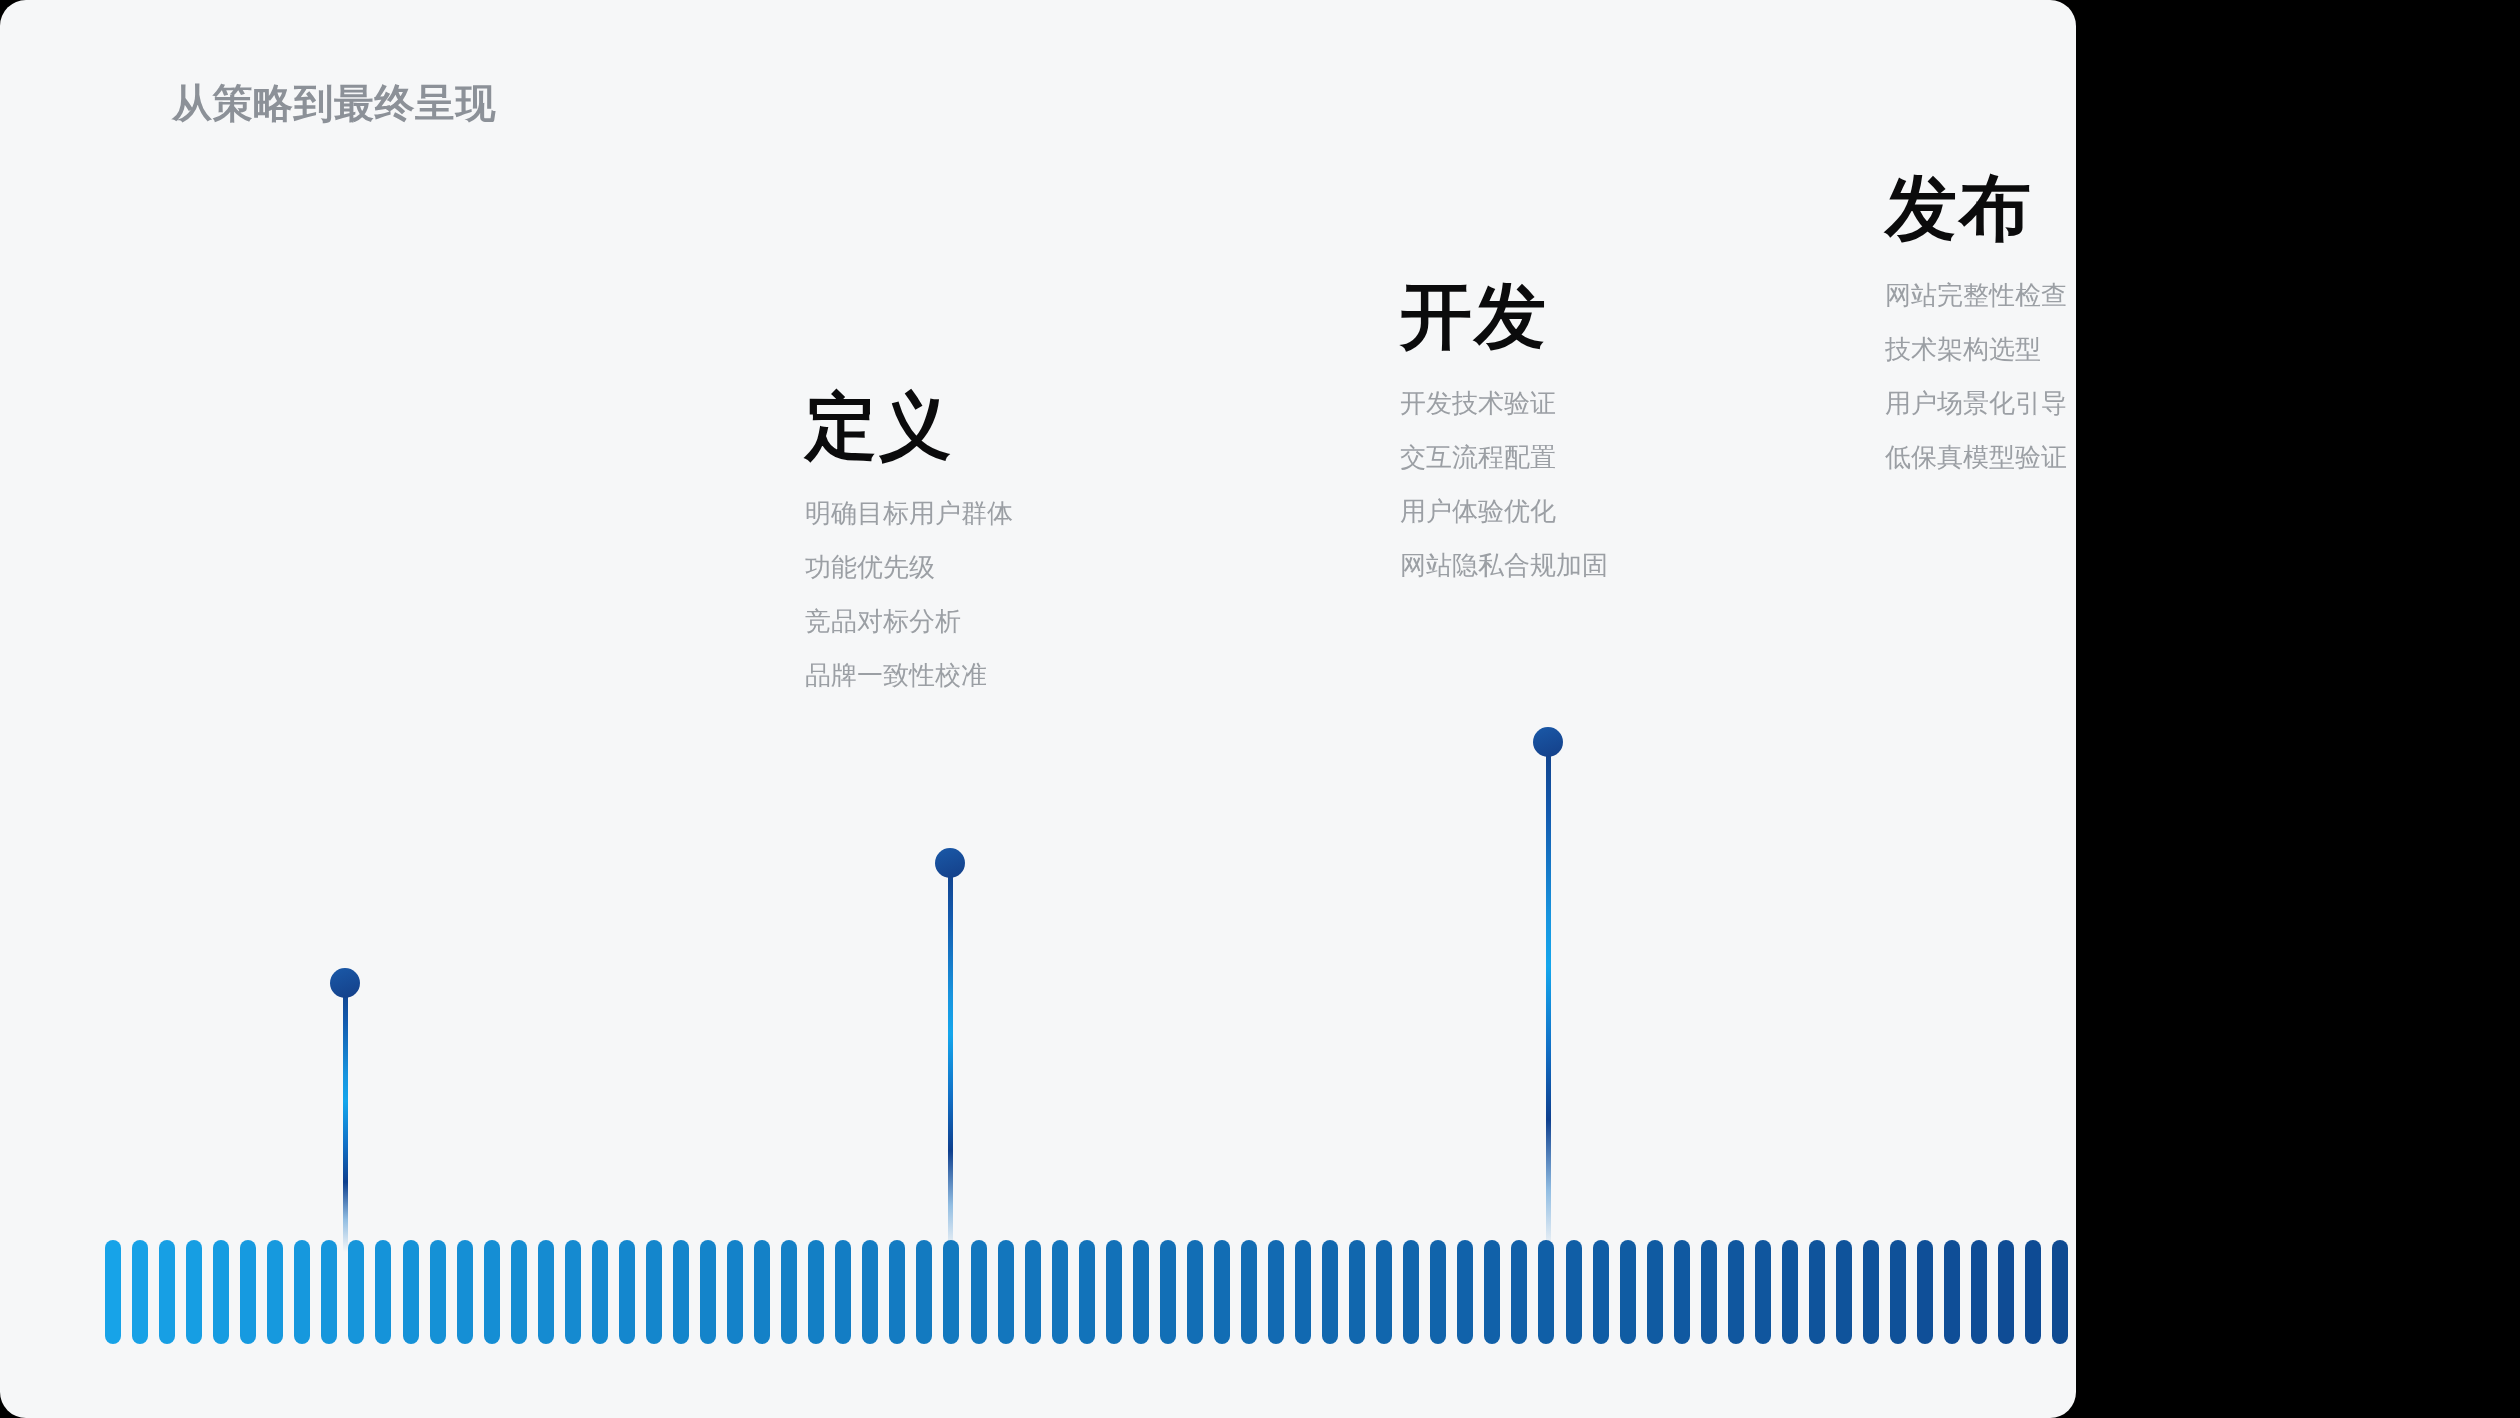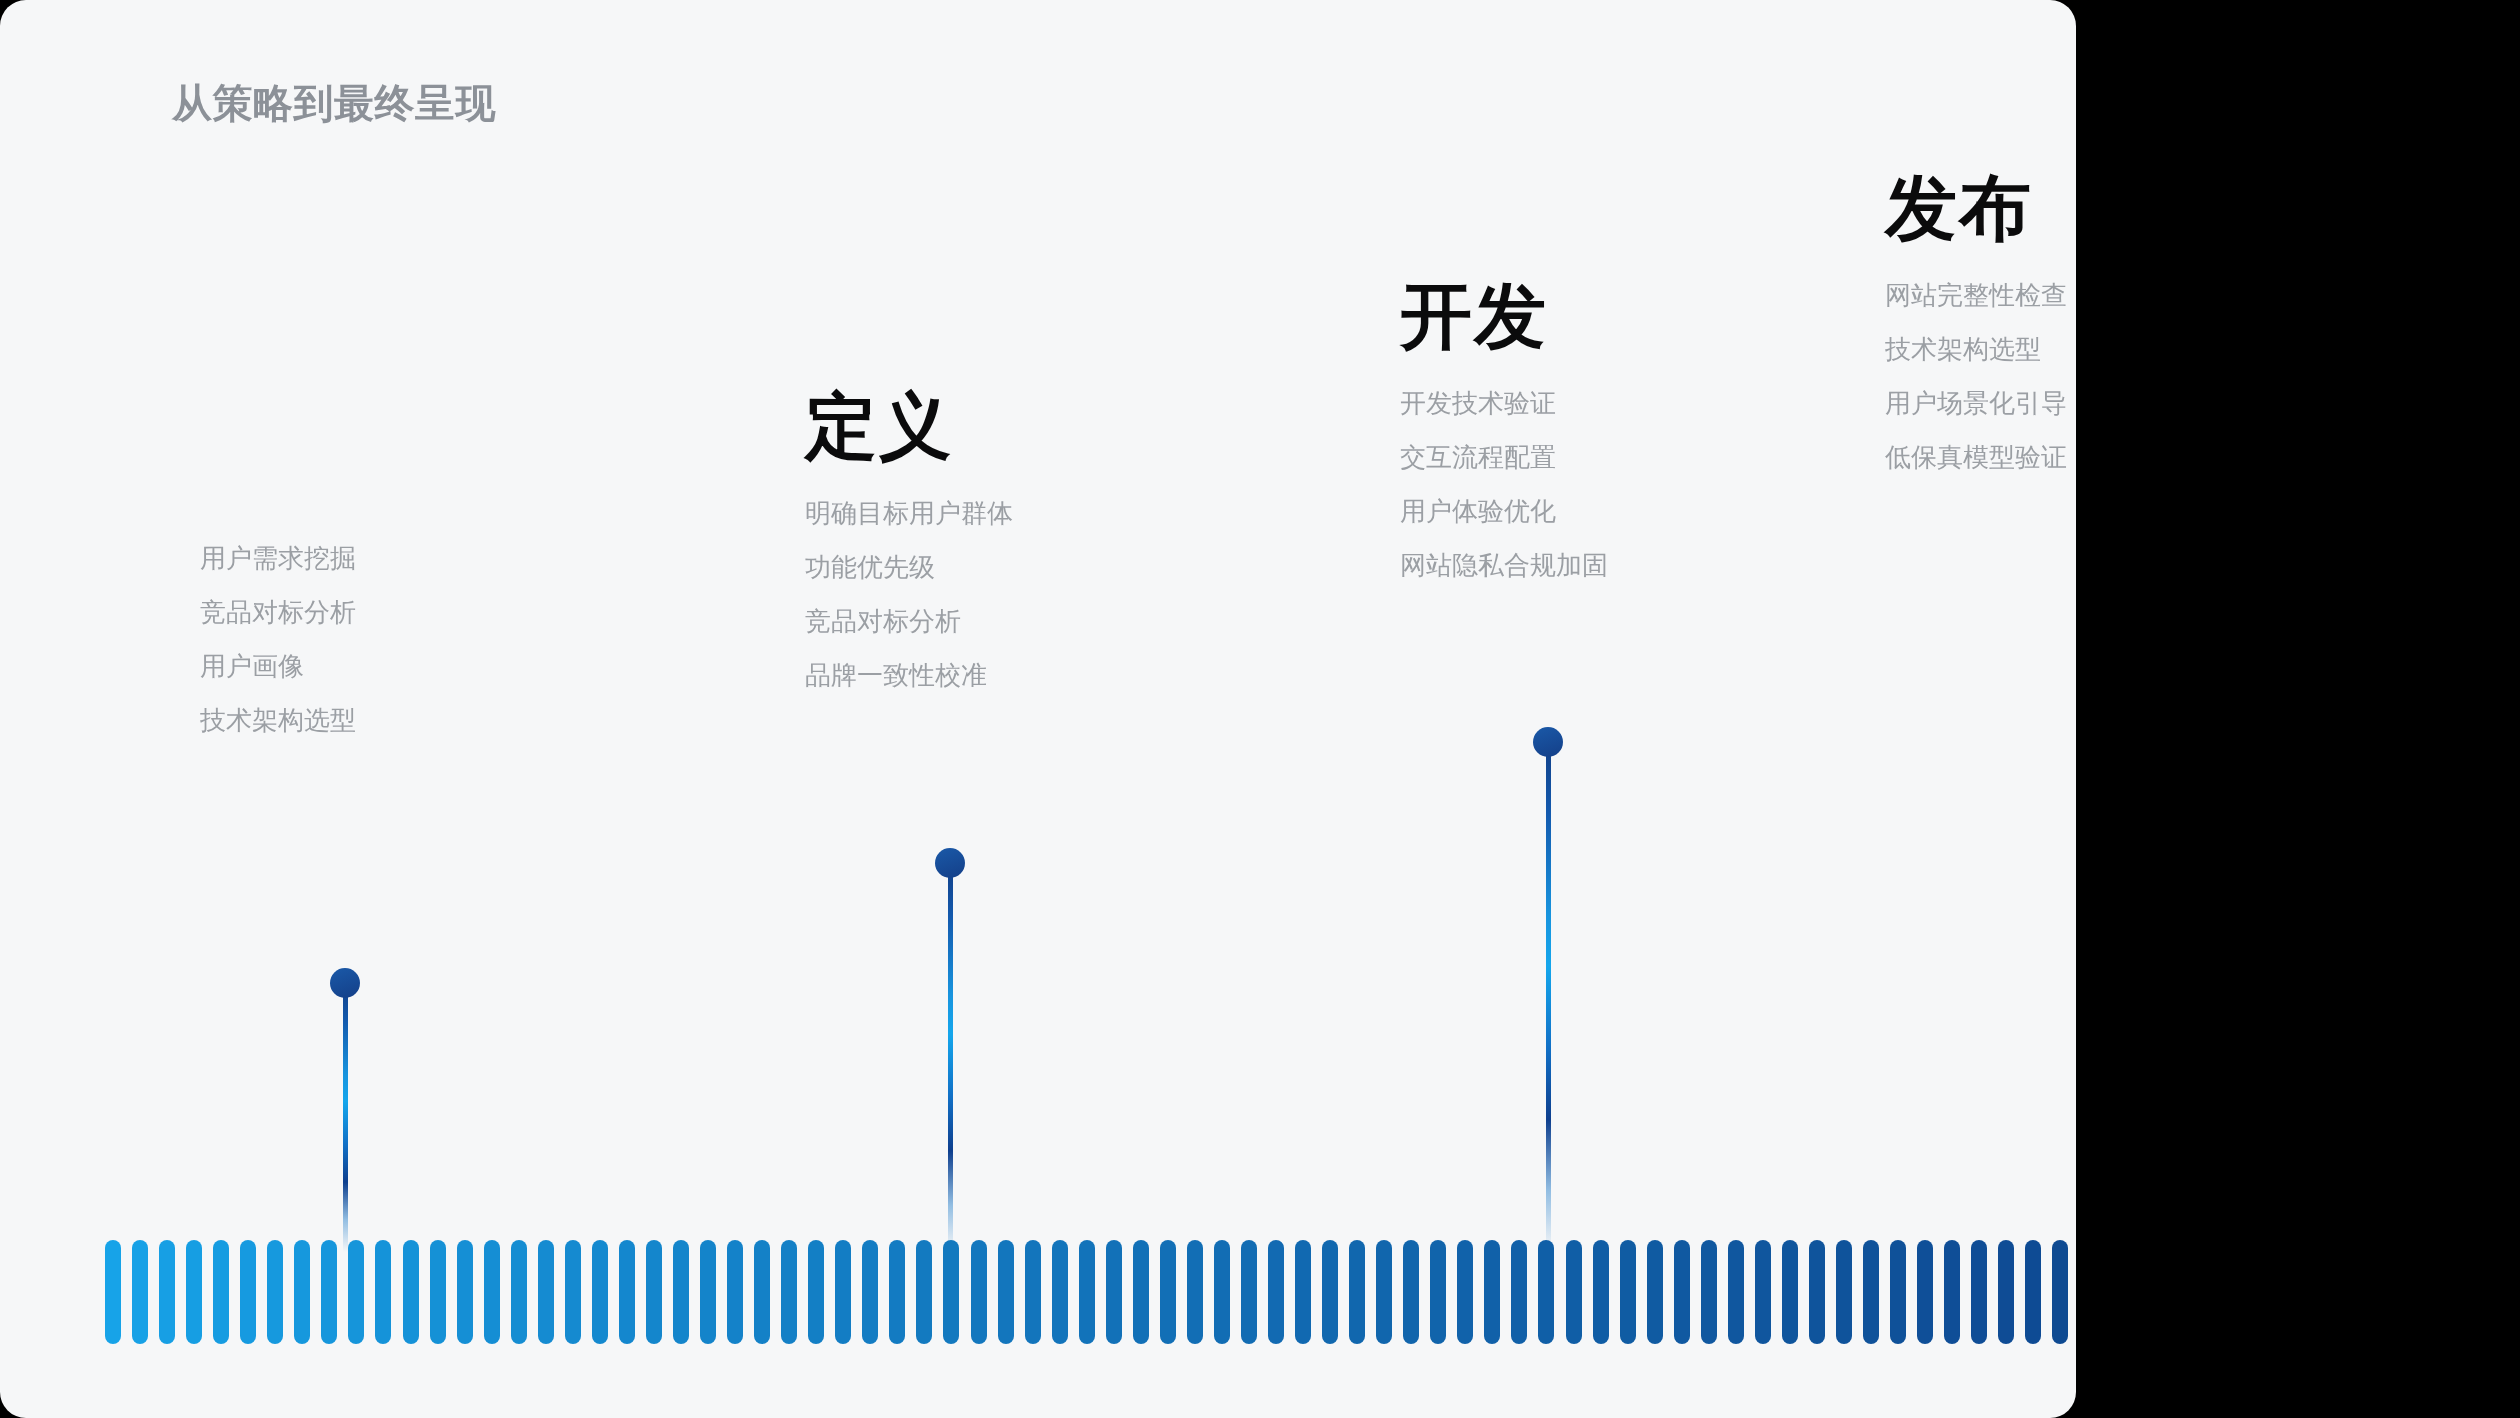--- a/index.html
+++ b/index.html
@@ -121,26 +121,20 @@
 <body>
 
 <div id="canvas">
 
   <div id="header">
     <div class="header-line">从策略到最终呈现</div>
   </div>
 
   <div id="stages-layer">
       <div class="stage" style="left: 200px; top: 545px;">
-        <ul class="stage-items">
-          <li class="stage-item">用户需求挖掘</li>
-          <li class="stage-item">竞品对标分析</li>
-          <li class="stage-item">用户画像</li>
-          <li class="stage-item">技术架构选型</li>
-        </ul>
       </div>
       <div class="stage" style="left: 805px; top: 390px;">
         <div class="stage-title">定义</div>
         <ul class="stage-items">
           <li class="stage-item">明确目标用户群体</li>
           <li class="stage-item">功能优先级</li>
           <li class="stage-item">竞品对标分析</li>
           <li class="stage-item">品牌一致性校准</li>
         </ul>
       </div>

